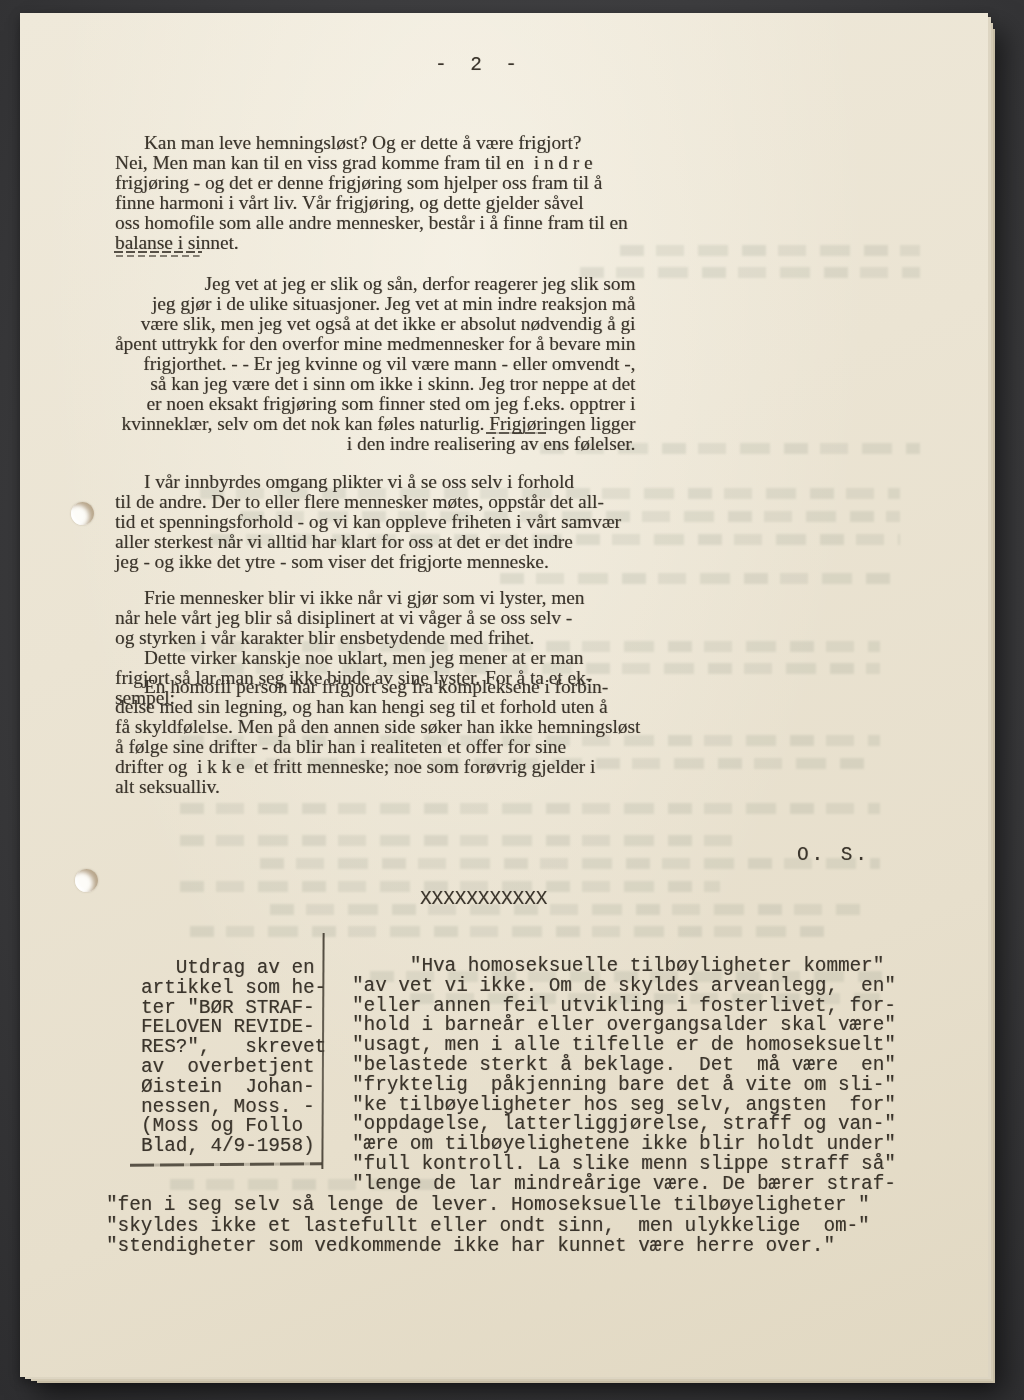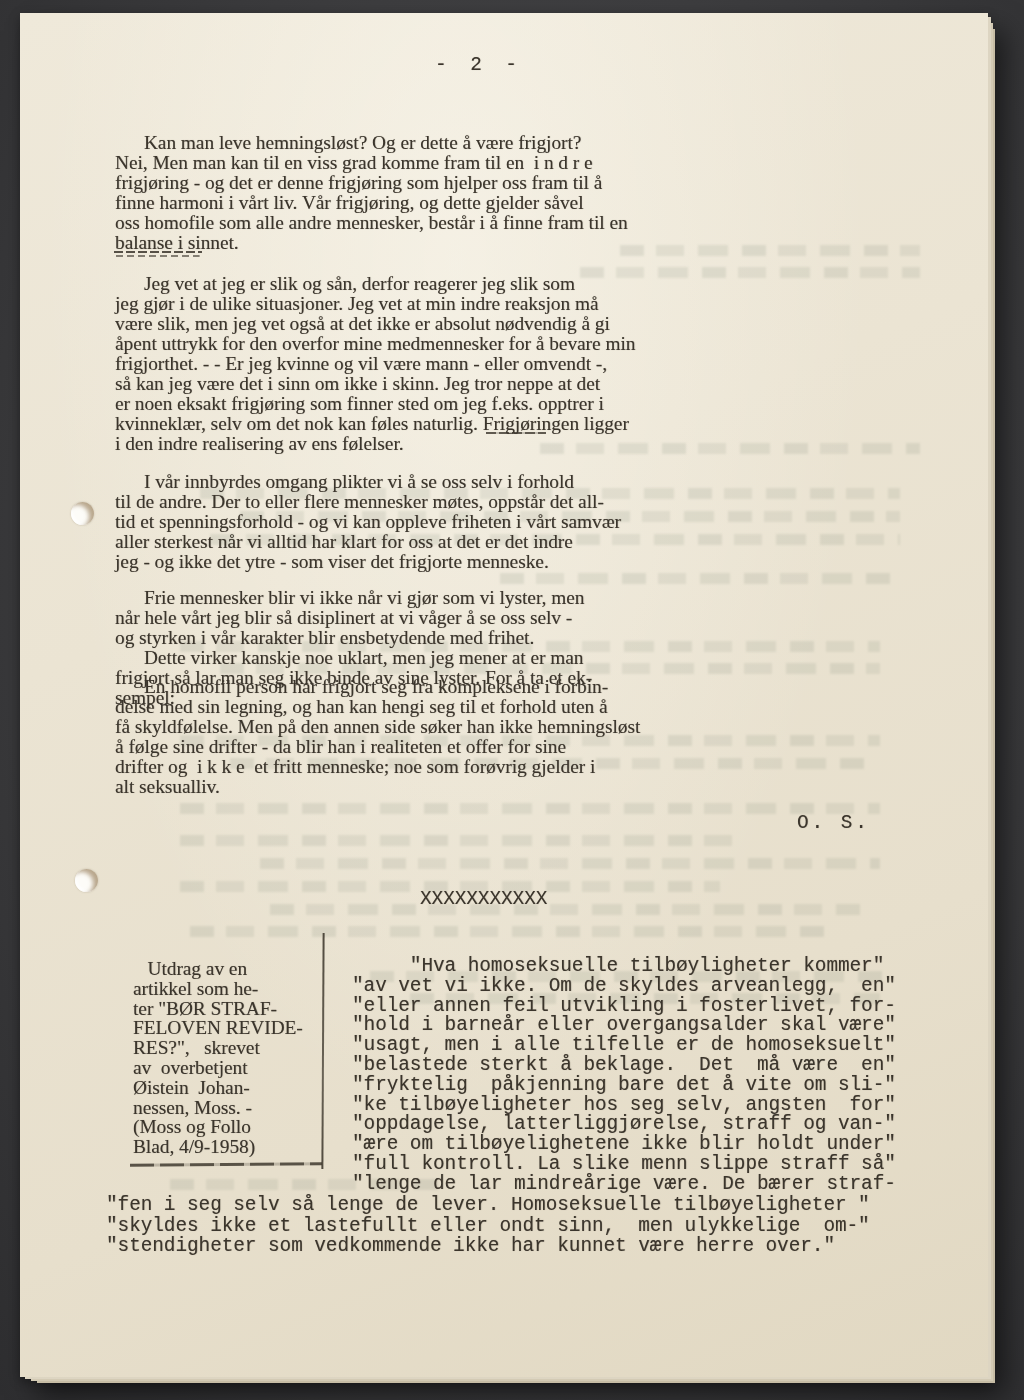--- a/index.html
+++ b/index.html
@@ -22,27 +22,27 @@
   }
   
   .tw{
     position:absolute;white-space:pre;color:#3b352c;
     font-size:19.3px;line-height:20px;letter-spacing:0;
     text-shadow:0.4px 0.4px 0.7px rgba(59,53,44,.45);
   }
   .page-number{left:415px;top:42px;letter-spacing:6px;}
   .para{left:95px;font-family:Liberation Serif, serif;}
   .p1{top:120px;}
-  .p2{top:261px;}
+  .p2{top:261px;text-align:right;}
   .p3{top:459px;}
   .p4{top:575px;}
   .p5{top:664px;}
-  .signature{left:777px;top:800px;letter-spacing:3px;}
+  .signature{left:777px;top:832px;letter-spacing:3px;}
   .divider{left:400px;top:876px;}
-  .note-col{left:113px;top:946px;line-height:19.8px;font-family:Liberation Serif, serif;}
+  .note-col{left:121px;top:946px;line-height:19.8px;}
   .quote-col{left:332px;top:944px;line-height:19.8px;}
   .quote-bottom{left:86px;top:1182px;line-height:20.5px;}
   
   .v-rule{
     position:absolute;left:302px;top:920px;width:2px;height:236px;
     background:linear-gradient(180deg,rgba(64,58,47,.9) 0%,rgba(64,58,47,.75) 60%,rgba(64,58,47,.9) 100%);
     transform:rotate(.3deg);
   }
   .h-rule{
     position:absolute;left:110px;top:1150px;width:192px;height:3px;

